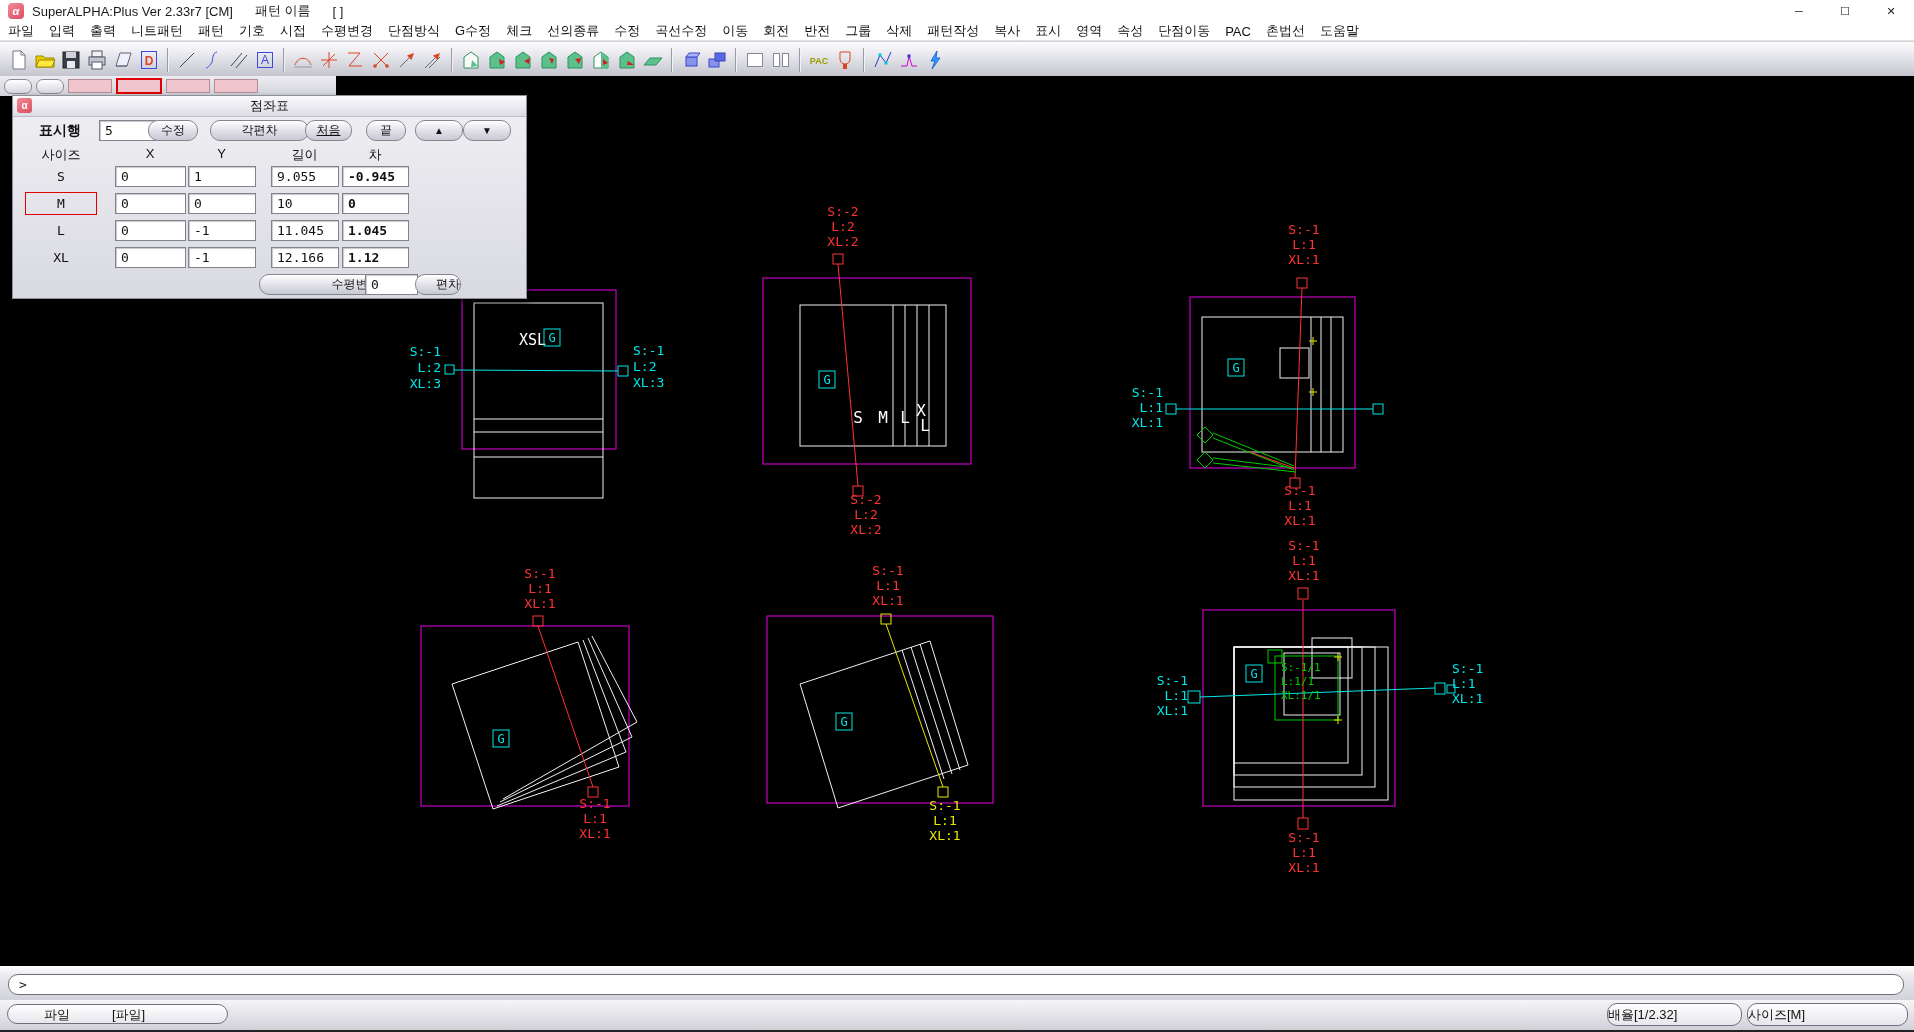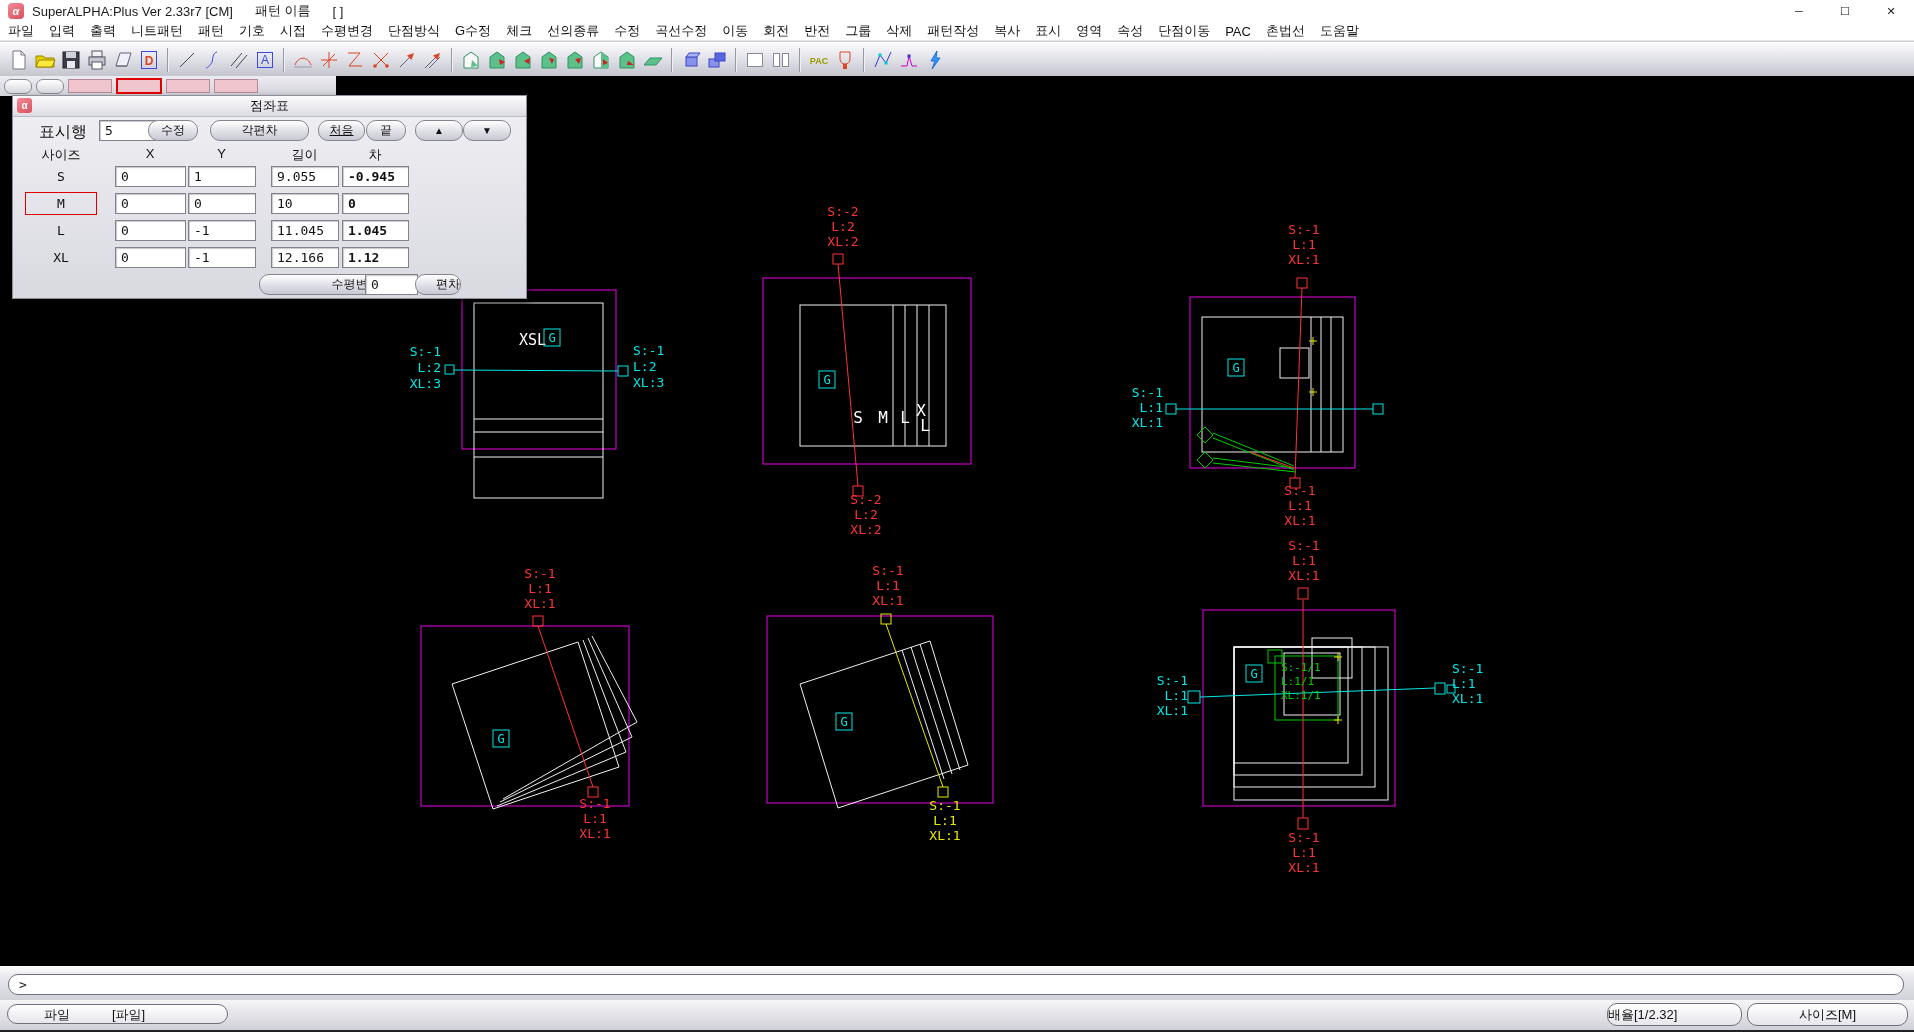--- a/index.html
+++ b/index.html
@@ -37,33 +37,33 @@
   svg.vector text{font-family:"DejaVu Sans Mono",monospace;}
   
   .dialog{position:absolute;left:12px;top:95px;width:513px;height:202px;
           background:linear-gradient(180deg,#f0f0f4,#d9d9e1);border:1px solid #8f8f99;
           box-shadow:2px 3px 6px rgba(0,0,0,.55);font-size:13px;color:#111;}
   .dlg-title{position:absolute;left:0;top:0;right:0;height:20px;text-align:center;line-height:20px;
              background:linear-gradient(180deg,#fbfbfd,#dcdce4);border-bottom:1px solid #bcbcc6;font-size:13px;}
   .dlg-icon{position:absolute;left:4px;top:2px;width:15px;height:15px;border-radius:3px;
             background:linear-gradient(145deg,#f48a96,#d94f60);color:#fff;font-size:10px;font-weight:bold;
             display:flex;align-items:center;justify-content:center;font-style:normal;}
-  .dlg-label{position:absolute;font-size:16px;}
+  .dlg-label{position:absolute;font-size:14px;font-weight:bold;}
   .l-rows{left:26px;top:26px;}
   .dlg-input{position:absolute;height:19px;background:#fff;border:1px solid #82828e;
              box-shadow:inset 1px 1px 1px rgba(0,0,0,.22);font-family:"DejaVu Sans Mono",monospace;
              font-size:13px;line-height:19px;padding-left:5px;}
   .i-rows{left:86px;top:24px;width:50px;}
   .i-foot{left:352px;top:178px;width:46px;}
   .pillbtn{position:absolute;height:19px;border-radius:10px;border:1px solid #85858f;text-align:center;
            font-size:12px;line-height:19px;background:linear-gradient(180deg,#ffffff,#dfdfe7 55%,#c9c9d3);
            box-shadow:inset 0 1px 0 #fff;}
   .b-edit{left:135px;top:24px;width:48px;}
   .b-adev{left:197px;top:24px;width:97px;}
-  .b-first{left:305px;top:24px;width:45px;text-decoration:underline;}
+  .b-first{left:292px;top:24px;width:45px;text-decoration:underline;}
   .b-last{left:353px;top:24px;width:38px;}
   .b-up{left:402px;top:24px;width:46px;font-size:10px;}
   .b-down{left:450px;top:24px;width:46px;font-size:10px;}
   .b-hchange{left:246px;top:178px;width:95px;padding-left:48px;}
   .b-dev{left:402px;top:178px;width:44px;text-align:right;}
   .hdr{position:absolute;top:50px;height:16px;text-align:center;font-size:13px;}
   .h-size{left:13px;width:70px;}.h-x{left:102px;width:70px;}.h-y{left:175px;width:67px;}
   .h-len{left:258px;width:67px;}.h-diff{left:329px;width:66px;}
   .rows{position:absolute;left:0;top:0;right:0;bottom:0;}
   .t-row{position:absolute;left:0;width:100%;height:21px;}
@@ -78,21 +78,21 @@
   .cmd-strip{position:absolute;left:0;top:966px;width:100%;height:34px;
              background:linear-gradient(180deg,#ffffff,#e9e9ef 30%,#d2d2da);}
   .cmd-input{position:absolute;left:8px;right:10px;top:8px;height:19px;border-radius:10px;border:1px solid #70707c;
              background:#fff;font-family:"DejaVu Sans Mono",monospace;font-size:13px;line-height:19px;padding-left:10px;color:#222;}
   .statusbar{position:absolute;left:0;top:1000px;width:100%;height:32px;
              background:linear-gradient(180deg,#f6f6f8,#d0d0d8);border-bottom:2px solid #222;box-sizing:border-box;}
   .pill{position:absolute;border-radius:10px;border:1px solid #70707c;background:linear-gradient(180deg,#fff,#e6e6ec);
         font-size:13px;color:#111;}
   .file-pill{left:7px;top:4px;width:221px;height:20px;line-height:20px;display:flex;padding-left:36px;gap:42px;box-sizing:border-box;}
   .scale-pill{left:1607px;top:3px;width:133px;height:21px;line-height:21px;}
-  .size-pill{left:1747px;top:3px;width:159px;height:21px;line-height:21px;text-align:center;}
+  .size-pill{left:1747px;top:3px;width:159px;height:21px;line-height:21px;text-align:left;}
 </style>
 </head>
 <body>
 
 <div class="screen">
 
   <div class="titlebar">
     <span class="app-icon">
         <i>α</i>
       </span>

